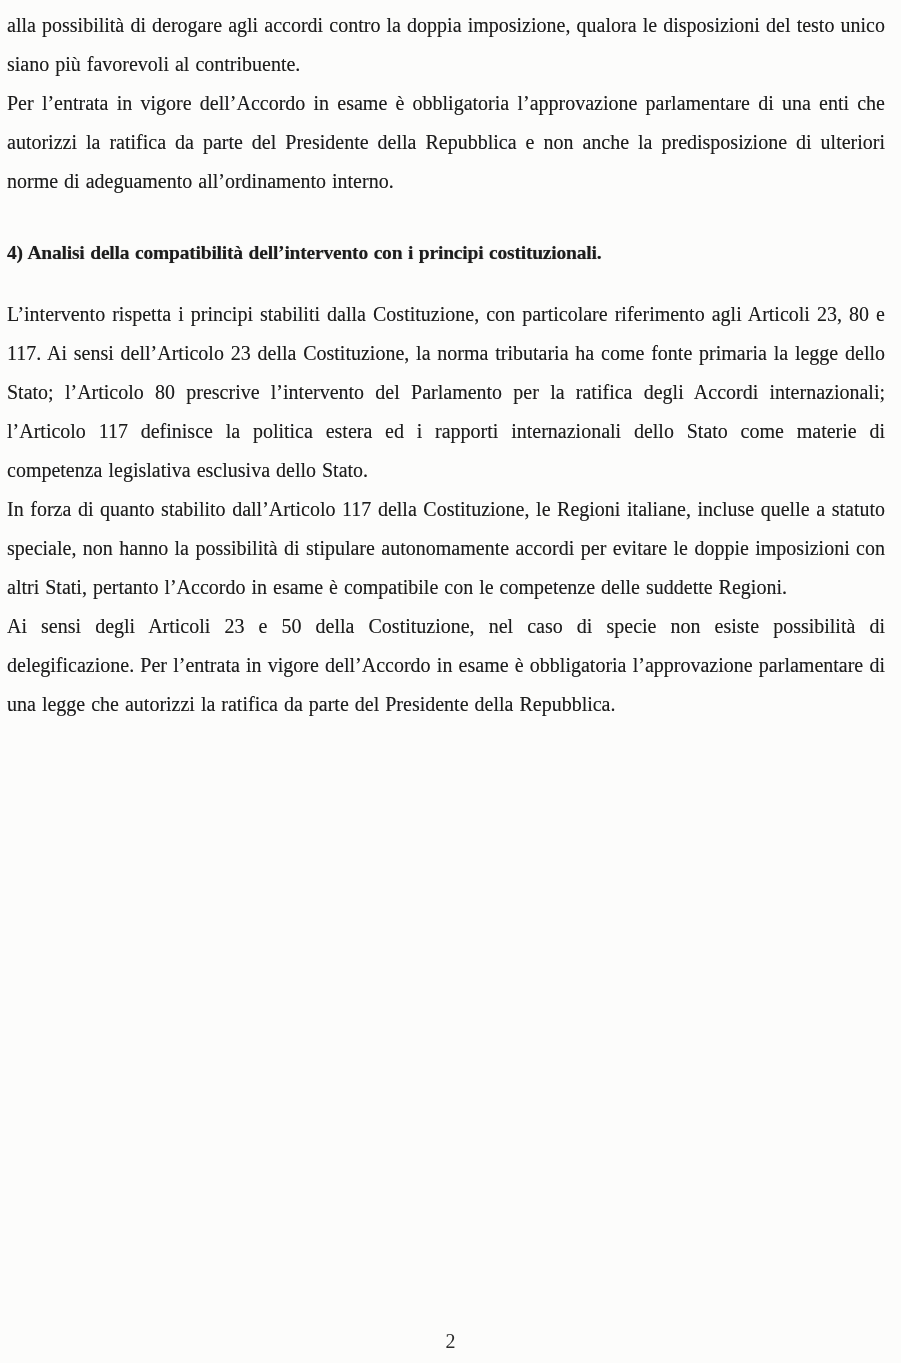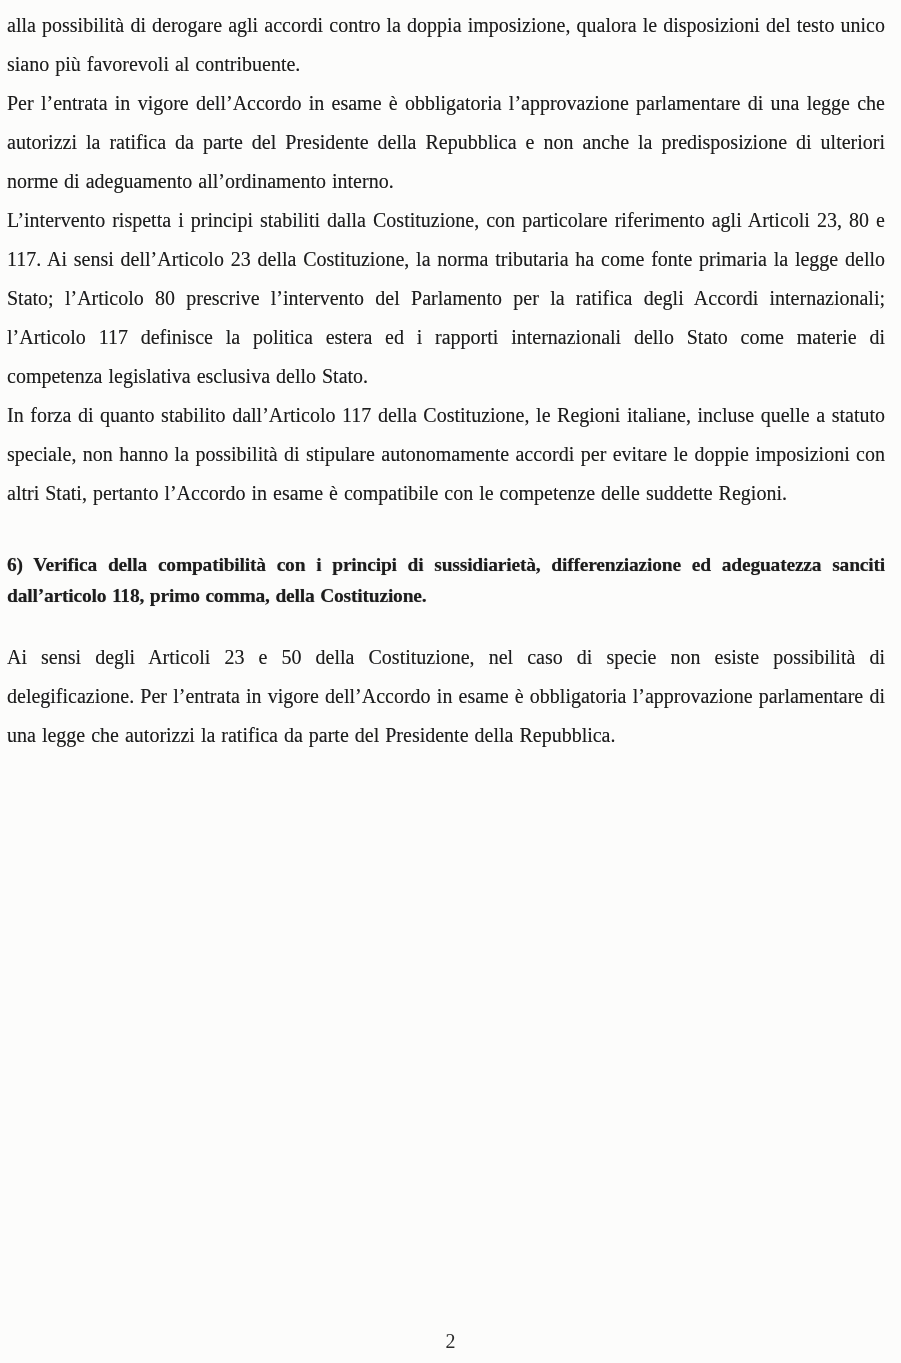--- a/index.html
+++ b/index.html
@@ -49,29 +49,29 @@
     color: #2a2a2a;
   }
 </style>
 </head>
 <body>
 
 <div class="page">
 
   <p class="para">alla possibilità di derogare agli accordi contro la doppia imposizione, qualora le disposizioni del testo unico siano più favorevoli al contribuente.</p>
 
-  <p class="para">Per l’entrata in vigore dell’Accordo in esame è obbligatoria l’approvazione parlamentare di una legge che autorizzi la ratifica da parte del Presidente della Repubblica e non anche la predisposizione di ulteriori norme di adeguamento all’ordinamento interno.</p>
+  <p class="para">Per l’entrata in vigore dell’Accordo in esame è obbligatoria l’approvazione parlamentare di una enti che autorizzi la ratifica da parte del Presidente della Repubblica e non anche la predisposizione di ulteriori norme di adeguamento all’ordinamento interno.</p>
 
+  <p class="heading">4) Analisi della compatibilità dell’intervento con i principi costituzionali.</p>
 
   <p class="para">L’intervento rispetta i principi stabiliti dalla Costituzione, con particolare riferimento agli Articoli 23, 80 e 117. Ai sensi dell’Articolo 23 della Costituzione, la norma tributaria ha come fonte primaria la legge dello Stato; l’Articolo 80 prescrive l’intervento del Parlamento per la ratifica degli Accordi internazionali; l’Articolo 117 definisce la politica estera ed i rapporti internazionali dello Stato come materie di competenza legislativa esclusiva dello Stato.</p>
 
 
   <p class="para">In forza di quanto stabilito dall’Articolo 117 della Costituzione, le Regioni italiane, incluse quelle a statuto speciale, non hanno la possibilità di stipulare autonomamente accordi per evitare le doppie imposizioni con altri Stati, pertanto l’Accordo in esame è compatibile con le competenze delle suddette Regioni.</p>
 
-  <p class="heading">6) Verifica della compatibilità con i principi di sussidiarietà, differenziazione ed adeguatezza sanciti dall’articolo 118, primo comma, della Costituzione.</p>
 
 
 
   <p class="para">Ai sensi degli Articoli 23 e 50 della Costituzione, nel caso di specie non esiste possibilità di delegificazione. Per l’entrata in vigore dell’Accordo in esame è obbligatoria l’approvazione parlamentare di una legge che autorizzi la ratifica da parte del Presidente della Repubblica.</p>
 
   <div class="page-footer">2</div>
 
 </div>
 
 </body></html>

